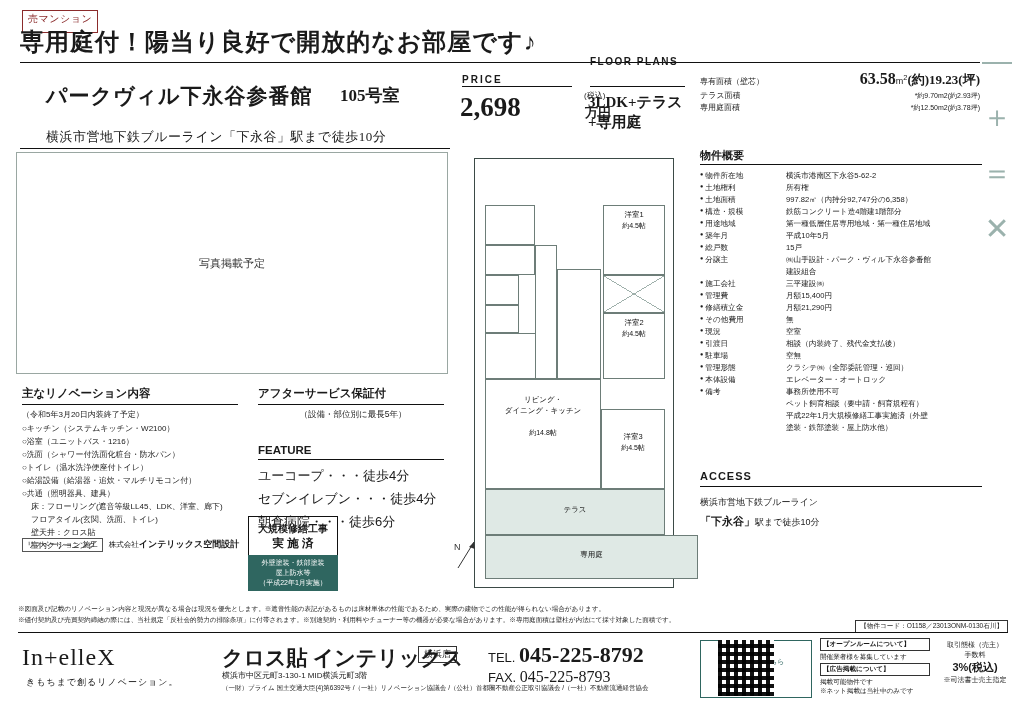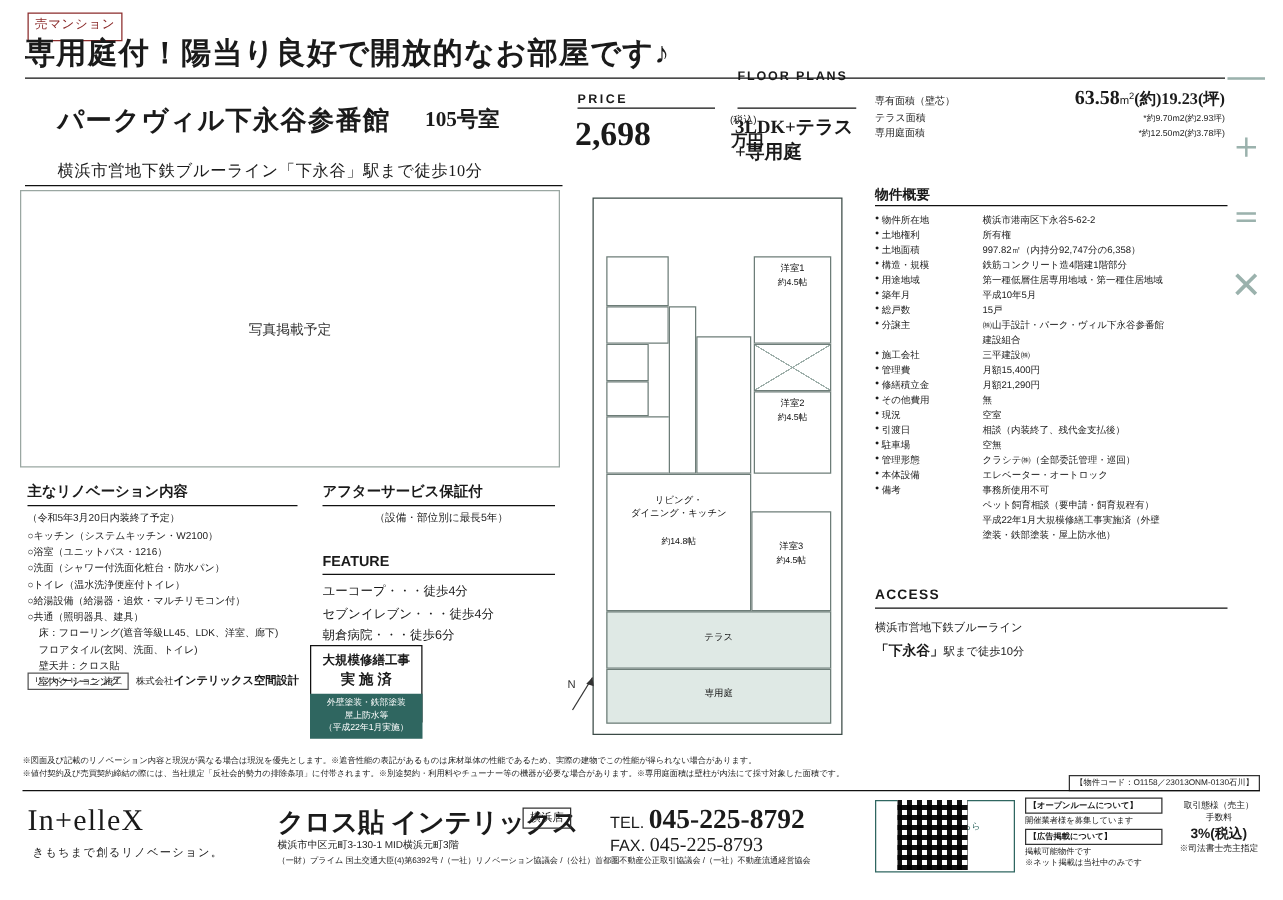--- a/index.html
+++ b/index.html
@@ -60,21 +60,21 @@
   .reno ul { list-style:none; margin:2px 0 0; padding:0; }
   .reno li { font-size:8px; line-height:1.62; }
   .reno li.sub { padding-left:9px; }
 
   .after { position:absolute; left:258px; top:386px; width:190px; }
   .after .line { width:186px; height:1px; background:#111; margin:3px 0 4px; }
   .after .small { font-size:8.5px; text-align:center; }
 
   .feature { position:absolute; left:258px; top:444px; width:190px; }
   .feature .line { width:186px; height:1px; background:#111; margin:3px 0 5px; }
-  .feature li { list-style:none; font-size:10px; line-height:1.75; }
+  .feature li { list-style:none; font-size:13px; line-height:1.75; }
   .feature ul { margin:0; padding:0; }
 
   .bigwork {
     position:absolute; left:248px; top:516px; width:90px; height:62px;
     border:1px solid #111; text-align:center; padding-top:5px;
   }
   .bigwork .t1 { font-size:10px; font-weight:bold; line-height:1.35; }
   .bigwork .t2 { font-size:11.5px; font-weight:bold; }
   .bigwork-sub {
     position:absolute; left:248px; top:555px; width:90px;
@@ -409,21 +409,21 @@
           <span class="tatami">約4.5帖</span>
         </div>
       </div>
 
       <div class="rm green" style="left:10px; top:330px; width:180px; height:46px;">
         <div class="nm" style="padding-top:15px;">
           <span>テラス</span>
         </div>
       </div>
 
-      <div class="rm green" style="left:10px; top:376px; width:180px; height:44px;">
+      <div class="rm green" style="left:10px; top:376px; width:213px; height:44px;">
         <div class="nm" style="padding-top:14px;">
           <span>専用庭</span>
         </div>
       </div>
     </div>
     <div class="compass">
       <svg width="26" height="34" viewBox="0 0 26 34">
         <line x1="4" y1="30" x2="20" y2="4" stroke="#333" stroke-width="1"></line>
         <polygon points="20,4 15,9 21,11" fill="#333"></polygon>
         <text x="0" y="12" font-size="9" fill="#333" font-family="Liberation Sans">N</text>

